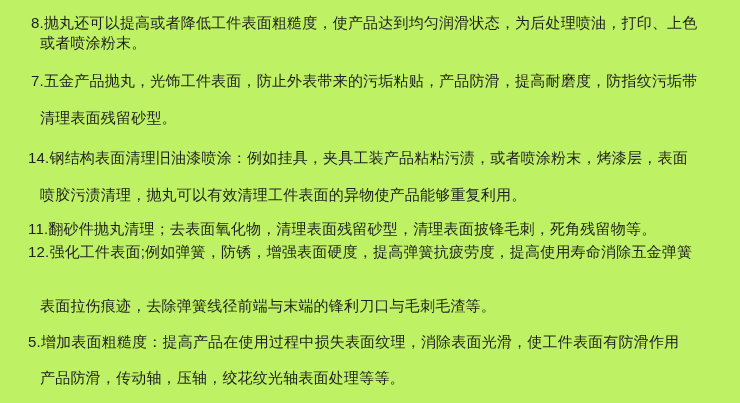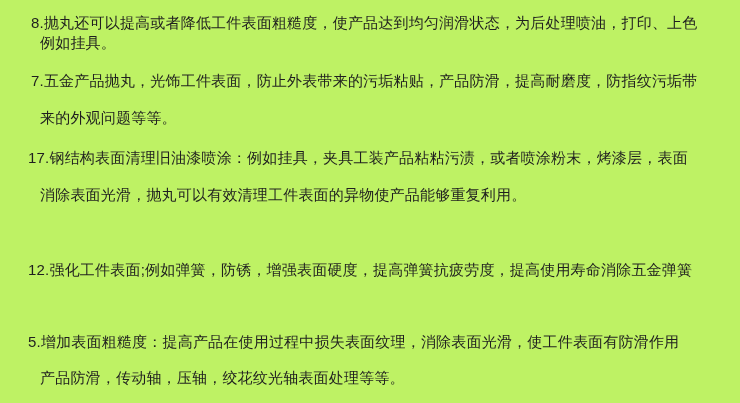--- a/index.html
+++ b/index.html
@@ -29,27 +29,29 @@
   .n2 { left: 28px; }
   
   .cont { left: 40px; }
 </style>
 </head>
 <body>
 
 <div class="page">
 
   <div class="ln n1" style="top:15px">8.抛丸还可以提高或者降低工件表面粗糙度，使产品达到均匀润滑状态，为后处理喷油，打印、上色</div>
-  <div class="ln cont" style="top:35px">例如挂具。</div>
+  <div class="ln cont" style="top:35px">或者喷涂粉末。</div>
 
   <div class="ln n1" style="top:73px">7.五金产品抛丸，光饰工件表面，防止外表带来的污垢粘贴，产品防滑，提高耐磨度，防指纹污垢带</div>
-  <div class="ln cont" style="top:110px">来的外观问题等等。</div>
+  <div class="ln cont" style="top:110px">清理表面残留砂型。</div>
 
-  <div class="ln n2" style="top:150px">17.钢结构表面清理旧油漆喷涂：例如挂具，夹具工装产品粘粘污渍，或者喷涂粉末，烤漆层，表面</div>
-  <div class="ln cont" style="top:187px">消除表面光滑，抛丸可以有效清理工件表面的异物使产品能够重复利用。</div>
+  <div class="ln n2" style="top:150px">14.钢结构表面清理旧油漆喷涂：例如挂具，夹具工装产品粘粘污渍，或者喷涂粉末，烤漆层，表面</div>
+  <div class="ln cont" style="top:187px">喷胶污渍清理，抛丸可以有效清理工件表面的异物使产品能够重复利用。</div>
 
+  <div class="ln n2" style="top:221px">11.翻砂件抛丸清理；去表面氧化物，清理表面残留砂型，清理表面披锋毛刺，死角残留物等。</div>
 
-  <div class="ln n2" style="top:262px">12.强化工件表面;例如弹簧，防锈，增强表面硬度，提高弹簧抗疲劳度，提高使用寿命消除五金弹簧</div>
+  <div class="ln n2" style="top:244px">12.强化工件表面;例如弹簧，防锈，增强表面硬度，提高弹簧抗疲劳度，提高使用寿命消除五金弹簧</div>
+  <div class="ln cont" style="top:298px">表面拉伤痕迹，去除弹簧线径前端与末端的锋利刀口与毛刺毛渣等。</div>
 
   <div class="ln n2" style="top:334px">5.增加表面粗糙度：提高产品在使用过程中损失表面纹理，消除表面光滑，使工件表面有防滑作用</div>
   <div class="ln cont" style="top:370px">产品防滑，传动轴，压轴，绞花纹光轴表面处理等等。</div>
 
 </div>
 
 </body></html>

